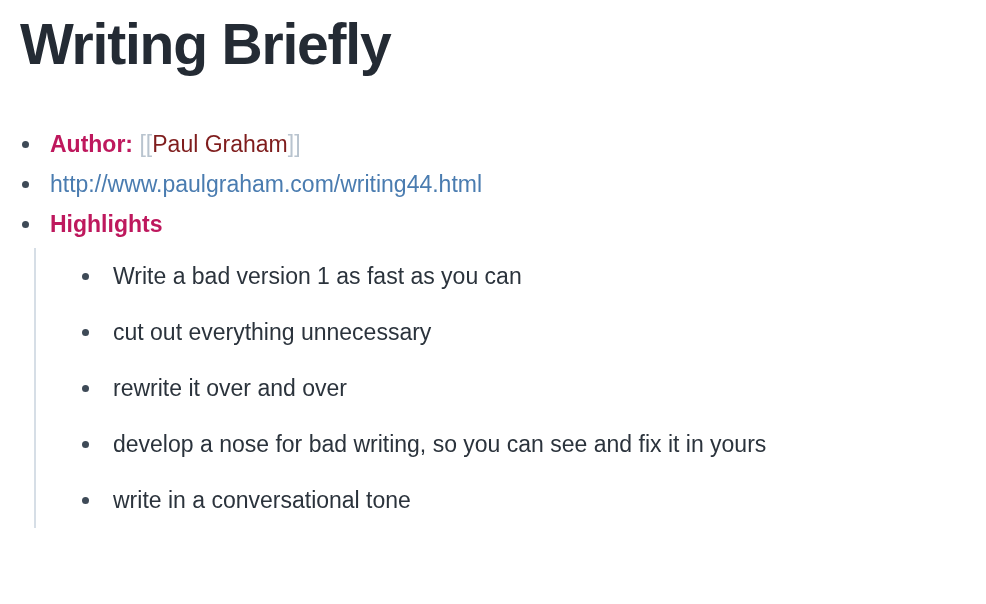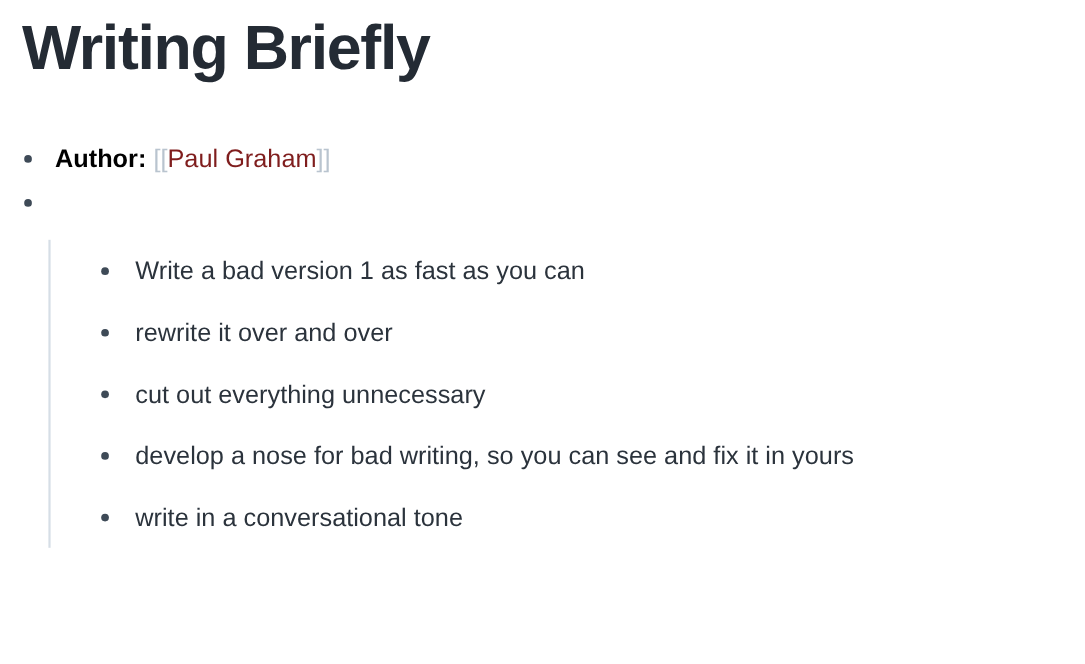--- a/index.html
+++ b/index.html
@@ -66,21 +66,21 @@
     top: 17px;
     width: 7px;
     height: 7px;
     border-radius: 50%;
     background: #3e4a57;
   }
 
   
   .children {
     position: relative;
-    margin: 14px;
+    margin: 4px;
     padding: 0;
     list-style: none;
   }
   .children > .guide {
     position: absolute;
     left: 30px;
     top: 0;
     bottom: 0;
     width: 2px;
     background: #d6dee6;
@@ -115,21 +115,21 @@
     height: 5px;
     background: #ffffff;
   }
 
   .text {
     display: inline;
     white-space: nowrap;
   }
   .bold {
     font-weight: 700;
-    color: #000000;
+    color: #be185d;
   }
   .link {
     color: #4a7cb0;
     text-decoration: none;
     cursor: pointer;
   }
   .wikilink {
     color: #7f1d1d;
     text-decoration: none;
     cursor: pointer;
@@ -155,46 +155,51 @@
     <li class="node level-1">
       <div class="row">
         <span class="bullet"></span>
         <span class="text"><span class="bold">Author:</span><span class="sp"></span><span class="bracket">[[</span><span class="wikilink">Paul Graham</span><span class="bracket">]]</span></span>
       </div>
     </li>
 
     <li class="node level-1">
       <div class="row">
         <span class="bullet"></span>
+        <a class="text link">http://www.paulgraham.com/writing44.html</a>
       </div>
     </li>
 
     <li class="node level-1">
+      <div class="row">
+        <span class="bullet"></span>
+        <span class="text bold">Highlights</span>
+      </div>
 
       <ul class="children">
         <span class="guide"></span>
 
         <li class="node level-2">
           <div class="row">
             <span class="bullet"></span>
             <span class="text plain">Write a bad version 1 as fast as you can</span>
           </div>
         </li>
 
         <li class="node level-2">
           <div class="row">
             <span class="bullet"></span>
+            <span class="text plain">cut out everything unnecessary</span>
+          </div>
+        </li>
+
+        <li class="node level-2">
+          <div class="row">
+            <span class="bullet"></span>
             <span class="text plain">rewrite it over and over</span>
-          </div>
-        </li>
-
-        <li class="node level-2">
-          <div class="row">
-            <span class="bullet"></span>
-            <span class="text plain">cut out everything unnecessary</span>
           </div>
         </li>
 
         <li class="node level-2">
           <div class="row">
             <span class="bullet"></span>
             <span class="text plain">develop a nose for bad writing, so you can see and fix it in yours</span>
           </div>
         </li>
 

